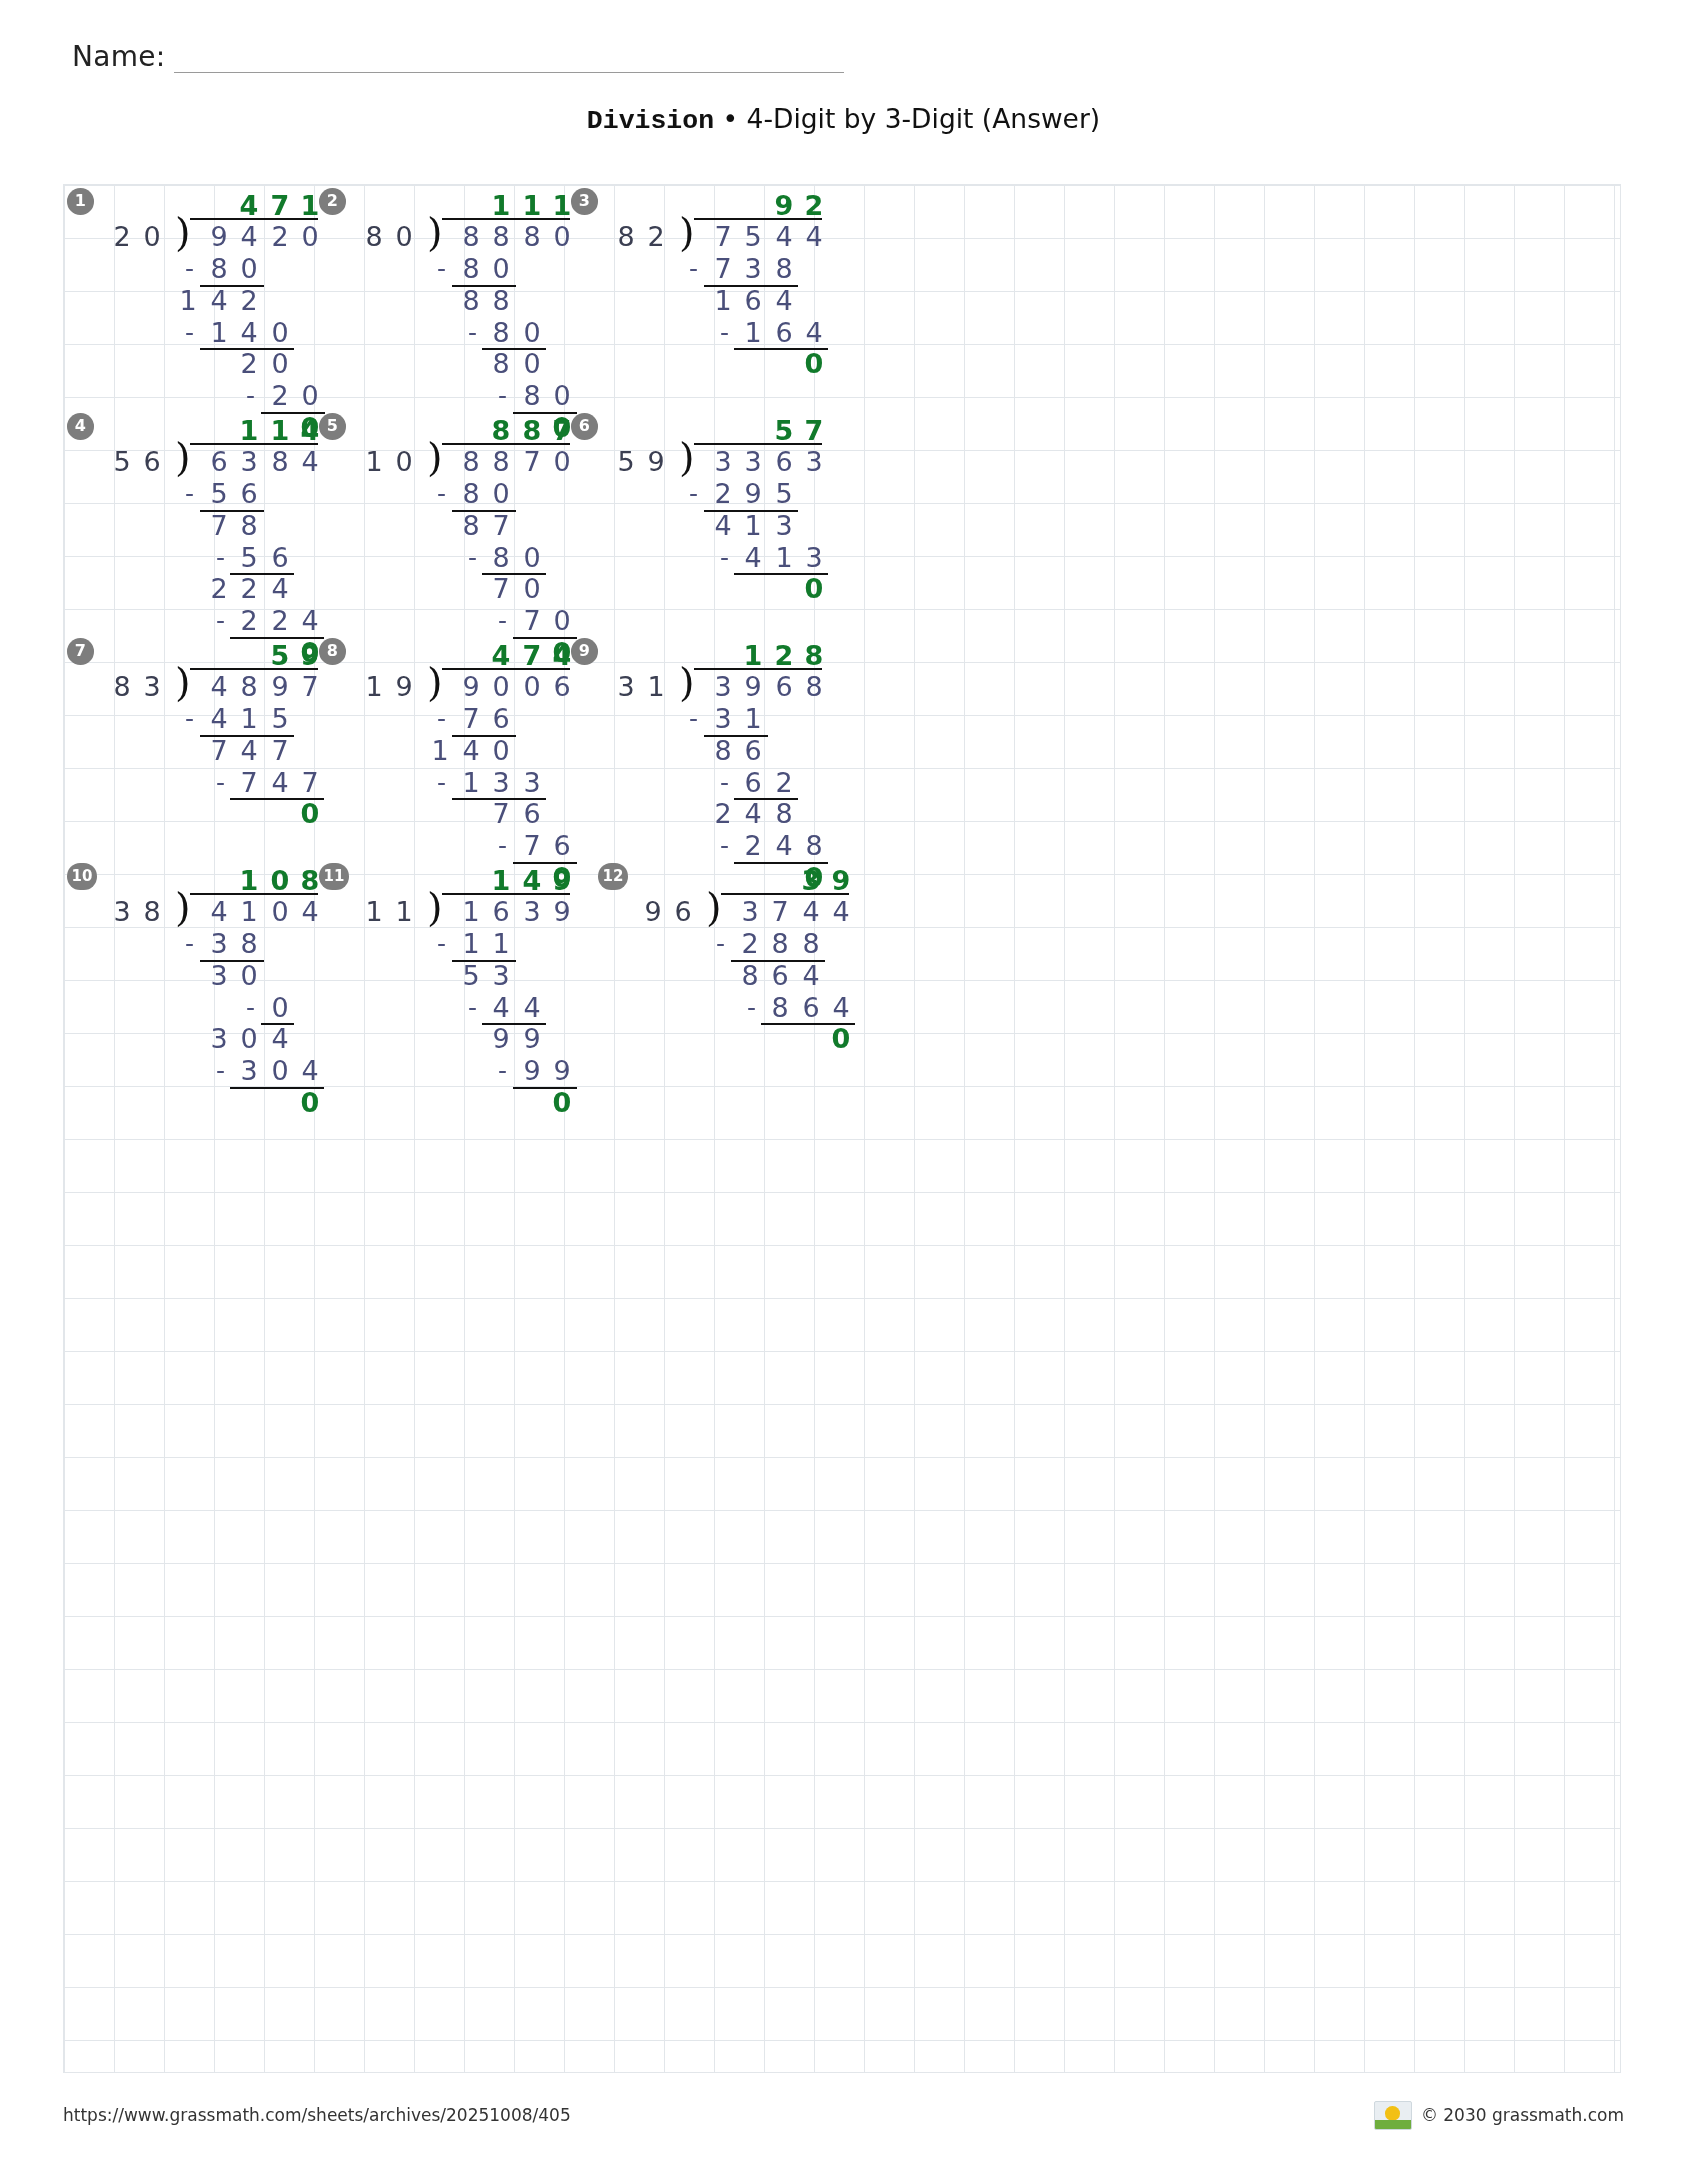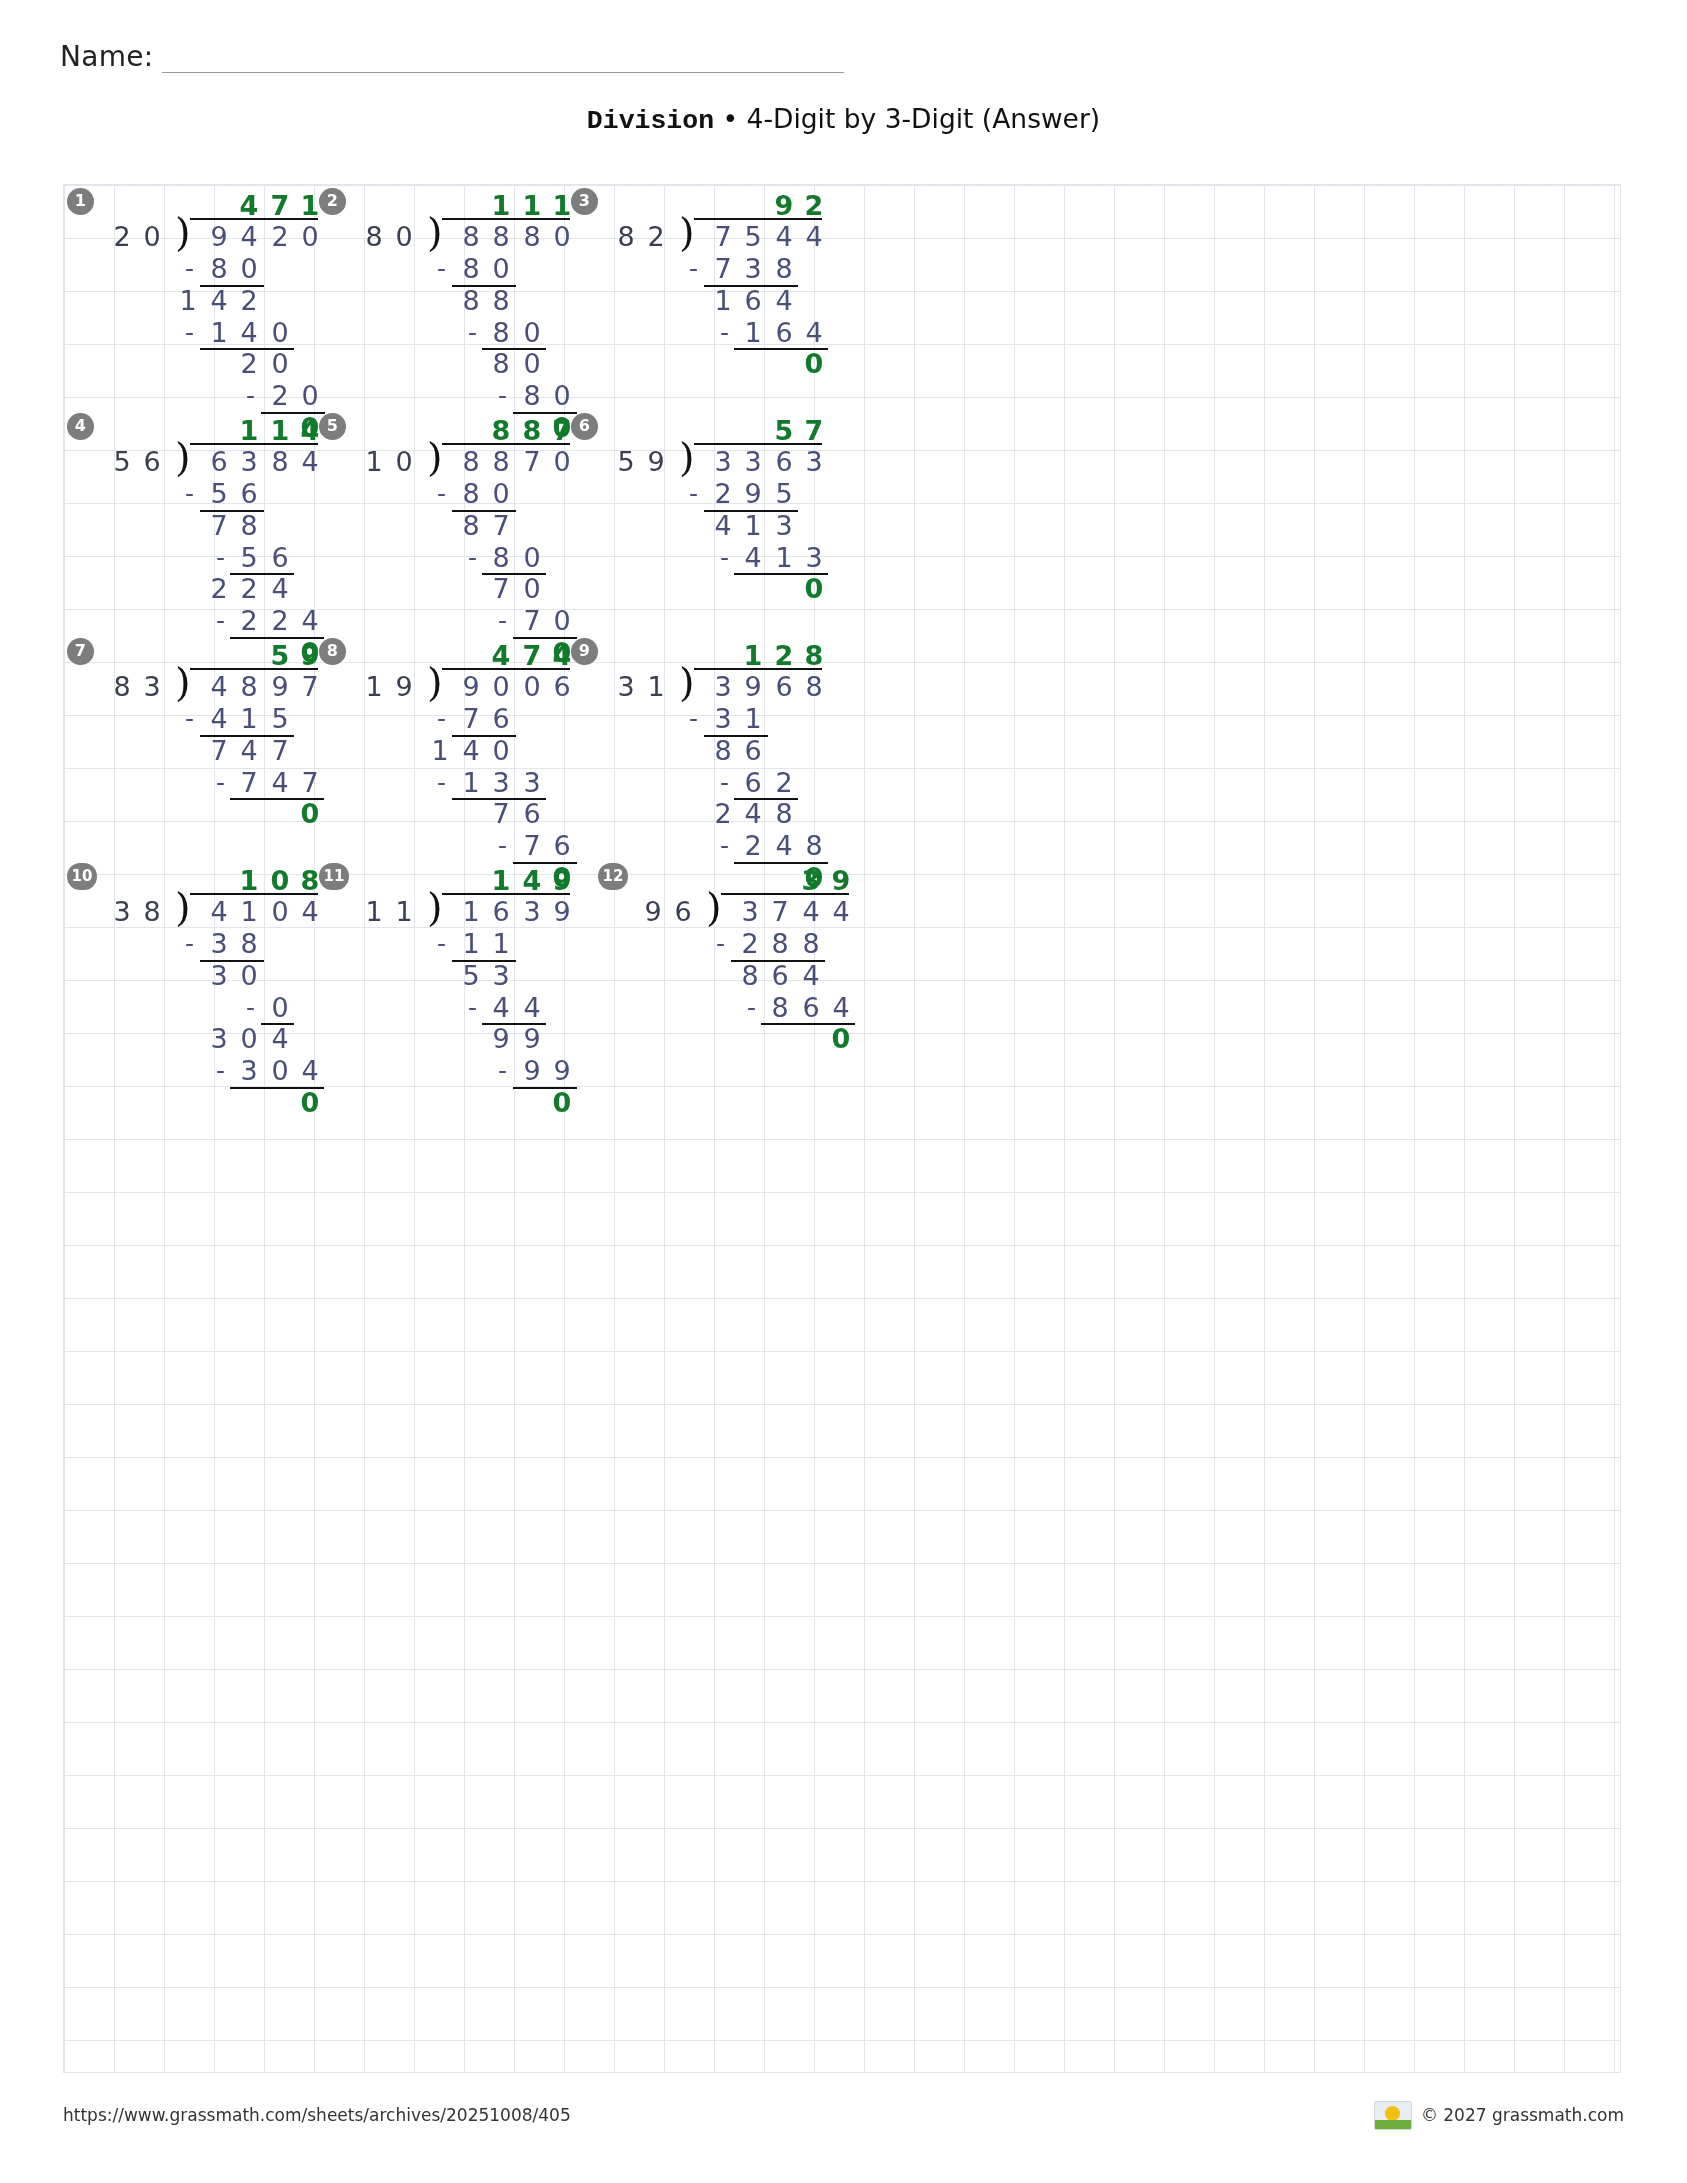--- a/index.html
+++ b/index.html
@@ -36,20 +36,21 @@
   .hdr-field {
     display: flex;
     align-items: flex-end;
   }
   .hdr-label {
     font-size: 28px;
     letter-spacing: 0.3px;
     white-space: nowrap;
     padding-right: 8px;
     color: #222;
+    margin-left: 12px;
   }
   .hdr-line {
     border-bottom: 1.3px solid #9a9a9a;
     height: 30px;
   }
   .name-field { width: 784px; }
   .name-field .hdr-line { width: 688px; }
   .date-field { width: 784px; padding-left: 13.2px; box-sizing: border-box;}
   .date-field .hdr-line { width: 688px; }
 
@@ -557,18 +558,18 @@
         <div class="digit d-work" style="left: 232px; top: 134px; width: 30px;">4</div>
         <div class="bar" style="left: 167px; top: 164px; width: 94px;"></div>
         <div class="digit d-rem" style="left: 232px; top: 165px; width: 30px;">0</div>
       </div>
     </div>
 
   <div class="footer">
     <span class="url">https://www.grassmath.com/sheets/archives/20251008/405</span>
     <span class="right">
       <span class="logo"></span>
-      <span>© 2027 grassmath.com</span>
+      <span>© 2030 grassmath.com</span>
     </span>
   </div>
 
 </div>
 
 
 </body></html>

